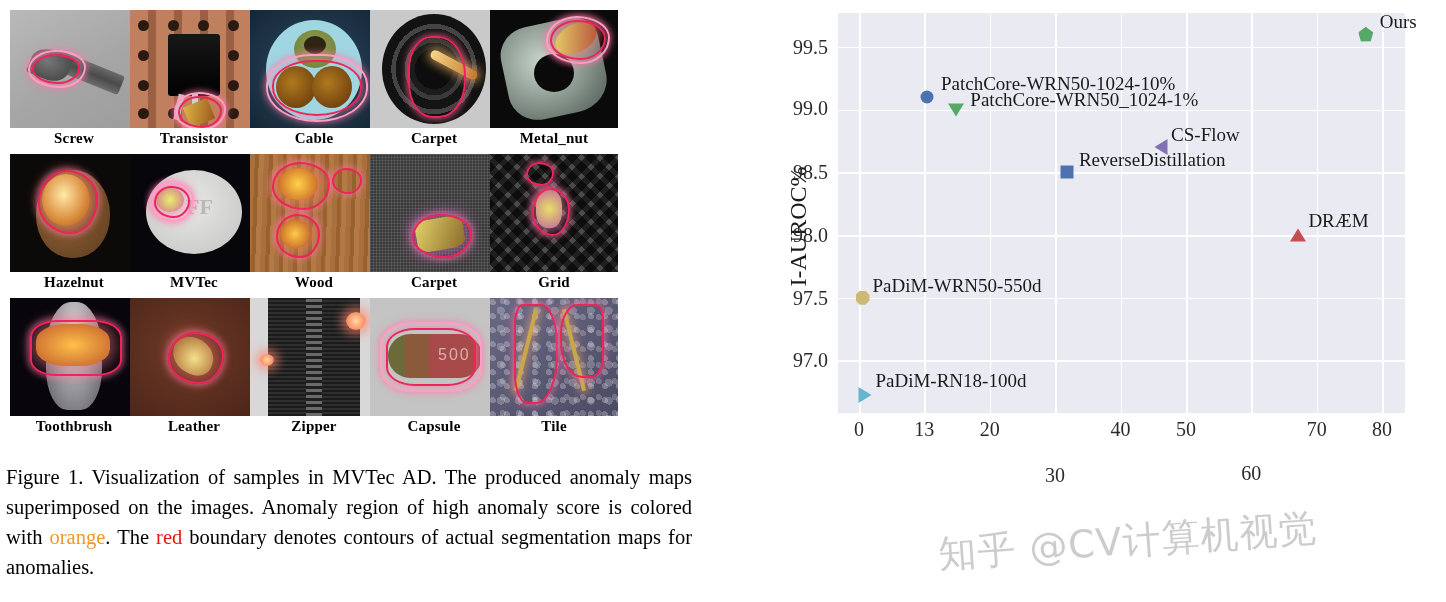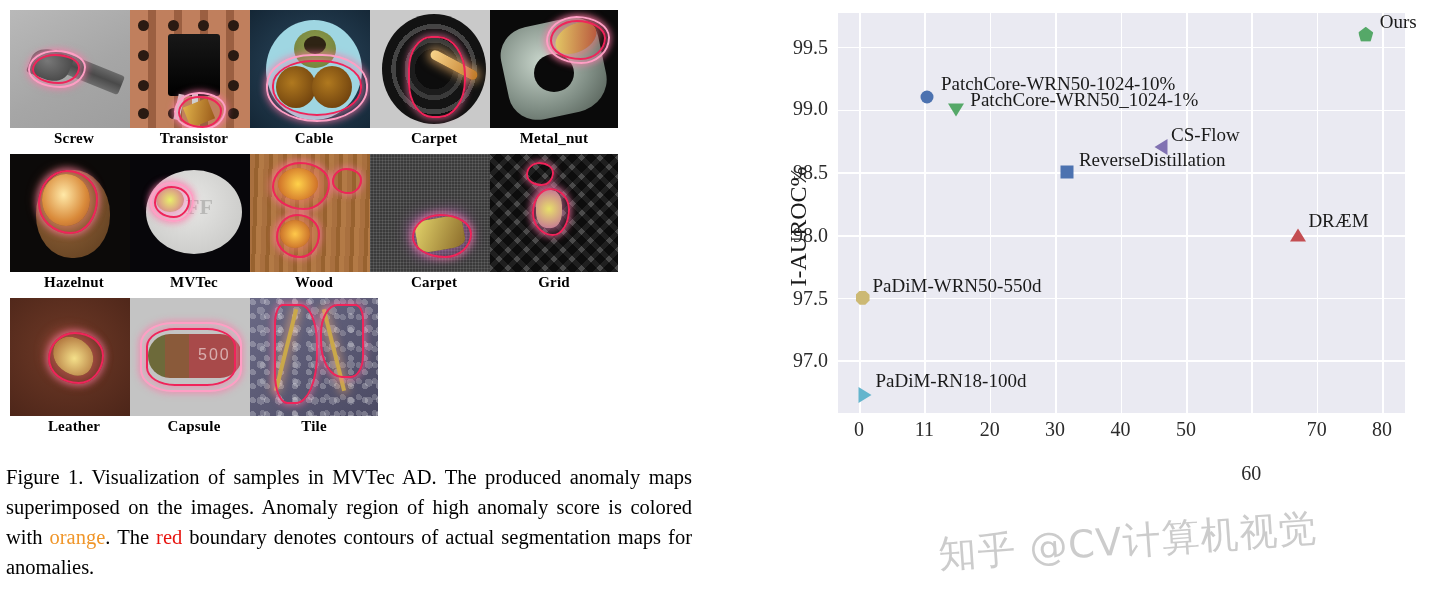--- a/index.html
+++ b/index.html
@@ -561,25 +561,44 @@
           <div class="grid-flaw"></div>
           <div class="contour" style="left:42px;top:34px;width:34px;height:44px;"></div>
           <div class="contour" style="left:36px;top:8px;width:24px;height:20px;"></div>
             </div>
             <div class="cell-label">Grid</div>
           </div>
         </div>
         <div class="grid-row">
           <div class="grid-cell">
             <div class="sample-img">
+              <div class="scene bg-toothbrush"></div>
+          <div class="tb-head"></div>
+              <div class="tb-flaw"></div>
+          <div class="contour" style="left:20px;top:22px;width:88px;height:52px;border-radius:30% 30% 28% 28%;"></div>
+            </div>
+            <div class="cell-label">Toothbrush</div>
+          </div>
+          <div class="grid-cell">
+            <div class="sample-img">
               <div class="scene bg-leather"></div>
           <div class="leather-flaw"></div>
           <div class="contour" style="left:38px;top:34px;width:52px;height:48px;"></div>
             </div>
             <div class="cell-label">Leather</div>
+          </div>
+          <div class="grid-cell">
+            <div class="sample-img">
+              <div class="scene bg-zipper"></div>
+          <div class="zip-fabric"></div>
+              <div class="zip-teeth"></div>
+          <div class="zip-flaw"></div>
+          <div class="zip-flaw" style="left:10px;top:56px;width:14px;height:12px;"></div>
+            </div>
+            <div class="cell-label">Zipper</div>
           </div>
           <div class="grid-cell">
             <div class="sample-img">
               <div class="scene bg-capsule"></div>
           <div class="cap-body"></div>
           <div class="cap-text">500</div>
           <div class="contour" style="left:16px;top:30px;width:86px;height:54px;border-radius:32%;"></div>
           <div class="contour pink" style="left:10px;top:24px;width:98px;height:66px;border-radius:32%;"></div>
             </div>
             <div class="cell-label">Capsule</div>
@@ -634,23 +653,23 @@
         <div class="pt-label" style="left: 470.401px; top: 197.944px;">DRÆM</div>
         <div class="pt pt-octagon" style="left: 24.5242px; top: 284.639px; background: rgb(204, 185, 116);"></div>
         <div class="pt-label" style="left: 34.5242px; top: 262.639px;">PaDiM-WRN50-550d</div>
         <div class="pt pt-tri-right" style="left: 27.4671px; top: 382.445px; border-left: 13px solid rgb(100, 181, 205);"></div>
         <div class="pt-label" style="left: 37.4671px; top: 358.445px;">PaDiM-RN18-100d</div>
       </div>
 
     <div id="ylabel">I-AUROC%</div>
 
   <div class="tick-x" style="left: 118.927px;">0</div>
-      <div class="tick-x" style="left: 184.325px;">11</div>
+      <div class="tick-x" style="left: 184.325px;">13</div>
       <div class="tick-x" style="left: 249.723px;">20</div>
-      <div class="tick-x" style="left: 315.121px;">30</div>
+      <div class="tick-x" style="left: 315.121px; margin-top: 46px;">30</div>
       <div class="tick-x" style="left: 380.519px;">40</div>
       <div class="tick-x" style="left: 445.917px;">50</div>
       <div class="tick-x" style="left: 511.315px; margin-top: 44px;">60</div>
       <div class="tick-x" style="left: 576.713px;">70</div>
       <div class="tick-x" style="left: 642.111px;">80</div>
       <div class="tick-y" style="top: 360.335px;">97.0</div>
       <div class="tick-y" style="top: 297.639px;">97.5</div>
       <div class="tick-y" style="top: 234.944px;">98.0</div>
       <div class="tick-y" style="top: 172.248px;">98.5</div>
       <div class="tick-y" style="top: 108px;">99.0</div>

